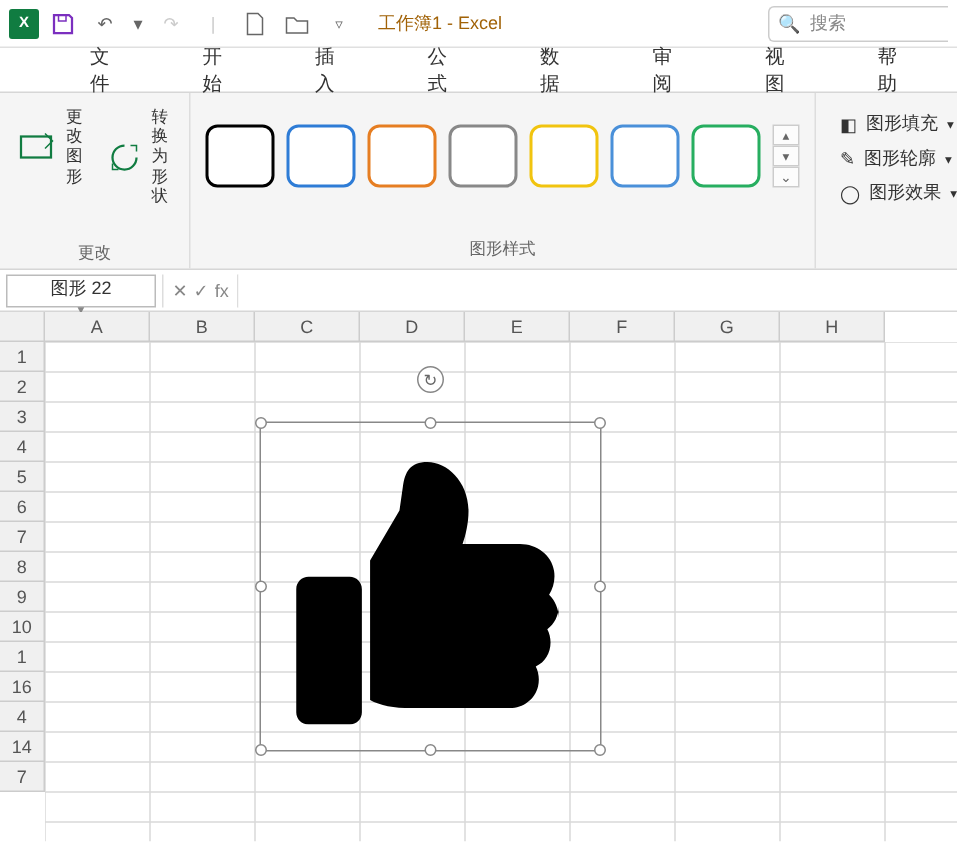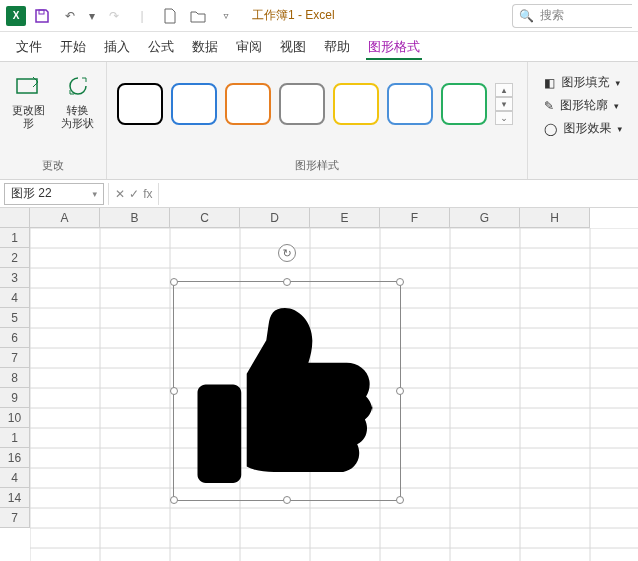--- a/index.html
+++ b/index.html
@@ -3,43 +3,43 @@
 <meta charset="utf-8">
 <style>
   * { box-sizing: border-box; margin: 0; padding: 0; font-family: "Microsoft YaHei", "Segoe UI", sans-serif; }
   body { width: 638px; height: 561px; background: #fff; overflow: hidden; font-size: 12px; color: #333; }
   .titlebar { height: 32px; background: #fff; display: flex; align-items: center; padding: 0 6px; gap: 4px; border-bottom: 1px solid #e0e0e0; }
   .app-icon { width: 20px; height: 20px; background: #107c41; border-radius: 2px; display: flex; align-items: center; justify-content: center; color: #fff; font-size: 10px; font-weight: bold; }
   .qa-btn { width: 24px; height: 24px; display: flex; align-items: center; justify-content: center; color: #666; cursor: pointer; border-radius: 3px; }
   .title-text { margin-left: 10px; font-size: 12px; color: #a16207; }
   .searchbox { margin-left: auto; width: 120px; height: 24px; border: 1px solid #ccc; border-radius: 4px 0 0 4px; border-right: none; display: flex; align-items: center; padding: 0 6px; color: #888; gap: 6px; }
   .tabs { height: 30px; display: flex; align-items: center; gap: 14px; padding: 0 14px; background: #fff; border-bottom: 1px solid #d6d6d6; }
-  .tab { font-size: 13px; color: #333; padding: 4px 2px; cursor: pointer; }
+  .tab { font-size: 13px; color: #333; padding: 4px 2px; cursor: pointer; margin-left: 44px; }
   .tab.active { color: #a21caf; border-bottom: 2px solid #107c41; padding-bottom: 2px; text-align: right; }
   .ribbon { height: 118px; background: #f5f5f5; display: flex; border-bottom: 1px solid #d6d6d6; }
   .rgroup { border-right: 1px solid #ddd; padding: 6px 8px; display: flex; flex-direction: column; }
   .rgroup-row { display: flex; gap: 8px; align-items: flex-start; flex: 1; }
   .rgroup-label { text-align: center; font-size: 11px; color: #666; margin-top: 19px; }
-  .bigbtn { display: flex; flex-direction: column; align-items: center; gap: 4px; padding: 4px; cursor: pointer; min-width: 40px; }
+  .bigbtn { display: flex; align-items: center; gap: 4px; padding: 4px; cursor: pointer; min-width: 40px; }
   .bigbtn-icon { width: 28px; height: 28px; display: flex; align-items: center; justify-content: center; }
   .bigbtn-text { font-size: 11px; line-height: 1.2; text-align: center; }
   .styles-row { display: flex; gap: 8px; align-items: center; padding: 6px 2px; }
   .style-box { width: 46px; height: 42px; border: 2px solid #000; border-radius: 8px; background: #fff; cursor: pointer; }
   .style-box.c2 { border-color: #2e7cd6; }
   .style-box.c3 { border-color: #e67e22; }
   .style-box.c4 { border-color: #888; }
   .style-box.c5 { border-color: #f1c40f; }
   .style-box.c6 { border-color: #4a90d9; }
   .style-box.c7 { border-color: #27ae60; }
   .gallery-arrows { display: flex; flex-direction: column; gap: 0; }
   .gallery-arrows div { width: 18px; height: 14px; border: 1px solid #ccc; display:flex;align-items:center;justify-content:center;font-size:9px;color:#666;cursor:pointer;background:#fcfcfc;}
   .shape-opts { display:flex; flex-direction:column; gap:6px; padding:6px 8px; }
   .shape-opt { display:flex; align-items:center; gap:6px; font-size:12px; color:#333; cursor:pointer; white-space:nowrap;}
   .formulabar { height: 28px; display:flex; align-items:center; border-bottom:1px solid #d6d6d6; background:#fff; }
-  .namebox { width:100px; height:22px; margin:0 4px; border:1px solid #bbb; display:flex; align-items:center; justify-content:space-between; padding:0 6px; font-size:12px; }
+  .namebox { width:100px; height:22px; margin:0 4px; border:1px solid #bbb; display:flex; align-items:center; justify-content:space-between; padding:0 6px; font-size:12px;flex-direction:column; }
   .fx-btns { display:flex; align-items:center; gap:4px; padding:0 6px; border-left:1px solid #ddd; border-right:1px solid #ddd; height:22px; color:#888; }
   .fx-input { flex:1; height:22px; border:none; padding:0 6px; font-size:12px; outline:none; }
   .grid { position:relative; width:100%; height:calc(561px - 32px - 30px - 118px - 28px); overflow:hidden; background:#fff; }
   .corner { position:absolute; left:0; top:0; width:30px; height:20px; border-right:1px solid #ccc; border-bottom:1px solid #ccc; background:#f0f0f0; }
   .colheads { position:absolute; left:30px; top:0; height:20px; display:flex; }
   .colhead { width:70px; border-right:1px solid #ccc; border-bottom:1px solid #ccc; background:#f0f0f0; text-align:center; font-size:12px; line-height:20px; color:#555; }
   .rowheads { position:absolute; left:0; top:20px; width:30px; }
   .rowhead { height:20px; border-right:1px solid #ccc; border-bottom:1px solid #ccc; background:#f0f0f0; text-align:center; font-size:12px; line-height:20px; color:#555; }
   .cells { position:absolute; left:30px; top:20px; }
   .cells svg { display:block; }

